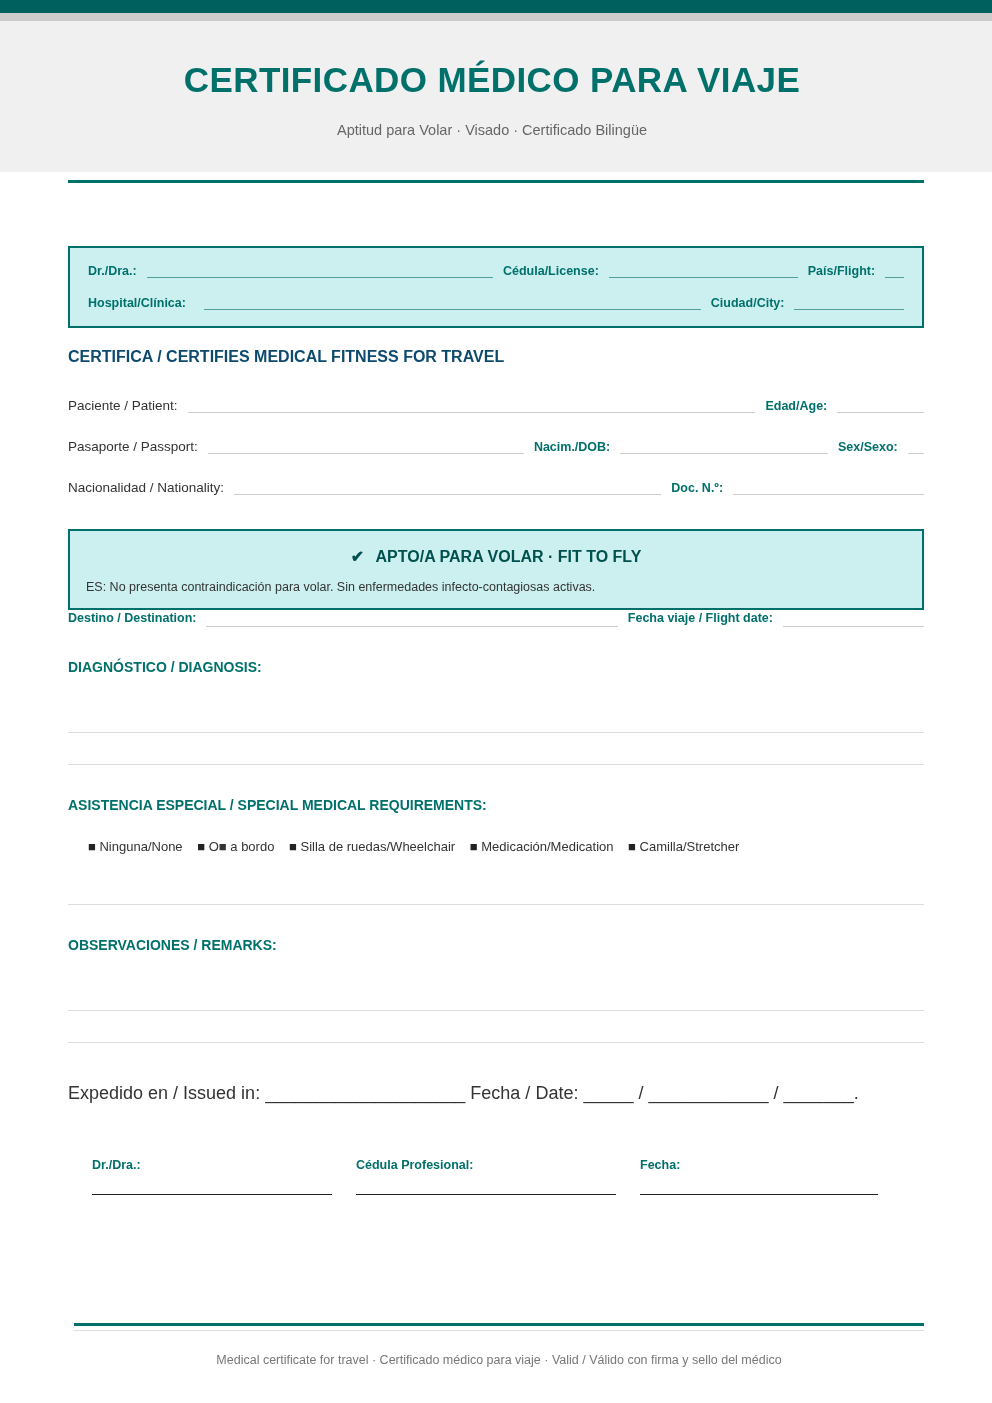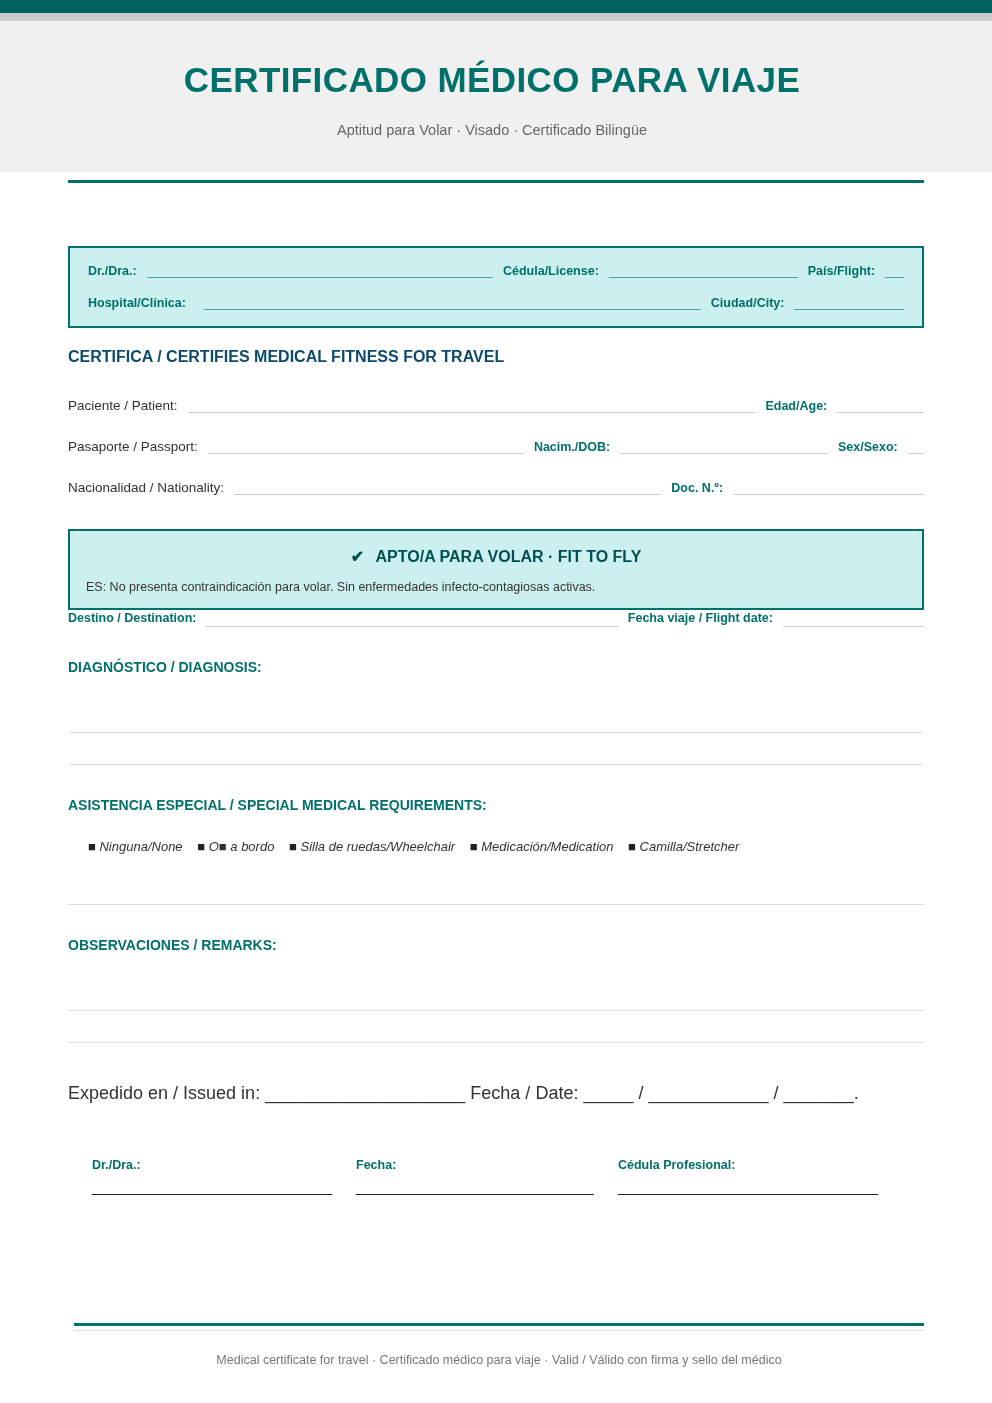--- a/index.html
+++ b/index.html
@@ -151,21 +151,21 @@
   }
   .ruled.first { margin-top: 26px; }
 
   
   .chk-row {
     margin-top: 26px;
     padding-left: 20px;
     font-size: 13px;
     color: #333333;
   }
-  .chk-item { margin-right: 11px; white-space: nowrap; font-style: italic; }
+  .chk-item { margin-right: 11px; white-space: nowrap; }
   .chk-box { color: #222222; }
 
   
   .issued {
     margin-top: 40px;
     font-size: 18px;
     color: #333333;
   }
 
   
@@ -297,26 +297,26 @@
   <div class="ruled first"></div>
   <div class="ruled"></div>
 
   <div class="issued">Expedido en / Issued in: ____________________ Fecha / Date: _____ / ____________ / _______.</div>
 
   <div class="sigs">
     <div class="sig w1">
       <div class="sig-lbl">Dr./Dra.:</div>
       <div class="sig-line"></div>
     </div>
+    <div class="sig w2">
+      <div class="sig-lbl">Cédula Profesional:</div>
+      <div class="sig-line"></div>
+    </div>
     <div class="sig w3">
       <div class="sig-lbl">Fecha:</div>
-      <div class="sig-line"></div>
-    </div>
-    <div class="sig w2">
-      <div class="sig-lbl">Cédula Profesional:</div>
       <div class="sig-line"></div>
     </div>
   </div>
 
 </div>
 
 <div class="footer">
   <div class="footer-inner">
     <div class="footer-rule-teal"></div>
     <div class="footer-rule-gray"></div>

